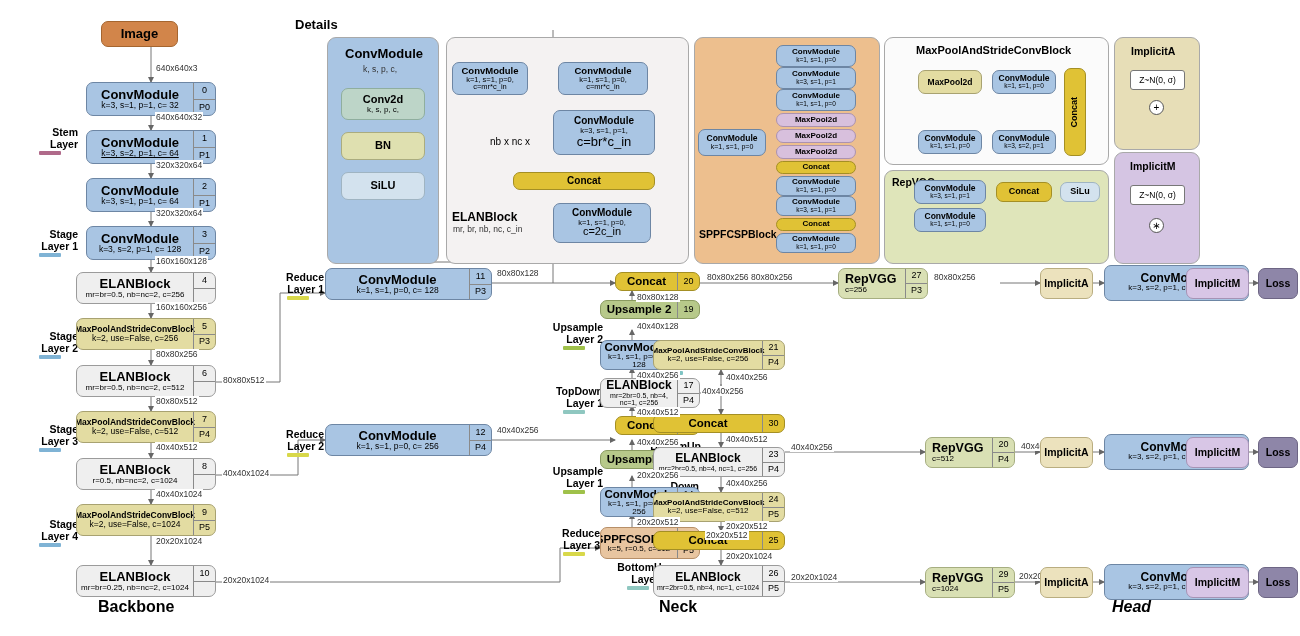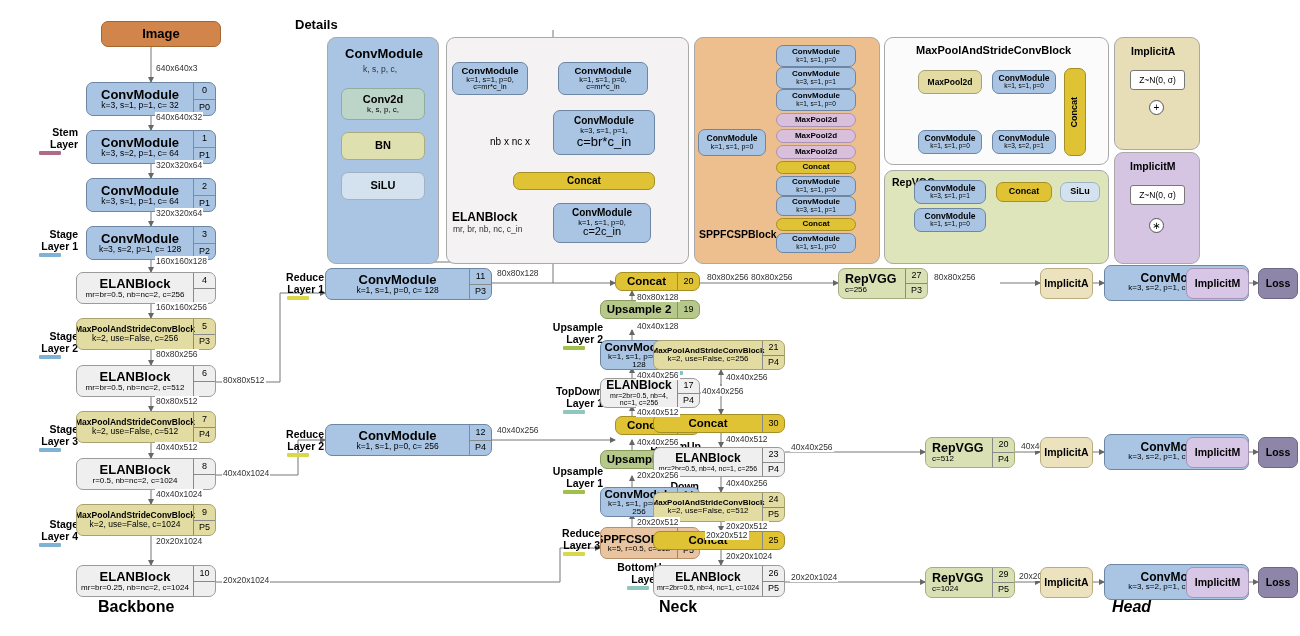--- a/index.html
+++ b/index.html
@@ -223,21 +223,21 @@
       <path d="M1125,108 L1149,108" marker-end="url(#ar)"></path>
       <path d="M1157,116 L1157,140" marker-end="url(#ar)"></path>
     </g>
   </svg>
 
   <div class="section-title" style="left:98px;top:598px;">Backbone</div>
   <div class="section-title" style="left:611px;top:598px;margin-left:48px;">Neck</div>
   <div class="section-title" style="left:1112px;top:598px;font-style:italic;">Head</div>
   <div class="details-label" style="left:295px;top:17px;">Details</div>
 
-  <div class="node c-orange" style="left:101px;top:21px;width:120px;height:26px;">
+  <div class="node c-orange" style="left:101px;top:21px;width:77px;height:26px;">
     <div class="body">
         <div class="t1" style="font-size:13px;">Image</div>
       </div>
   </div>
 
   <div class="grp" style="left:22px;top:126px;width:56px;">
     <span>Stem</span><br>
     <span>Layer</span>
     <span class="bar" style="background:#b06a8a;"></span>
   </div>
@@ -268,21 +268,21 @@
     <div class="t2" style="font-size:8.5px;">k=3, s=1, p=1, c= 32</div>
       </div>
     <div class="idx">
         <div class="n">0</div>
         <div class="p">P0</div>
       </div>
   </div>
   <div class="node c-blue has-idx" style="left:86px;top:130px;width:130px;height:34px;">
     <div class="body">
         <div class="t1" style="font-size:13px;">ConvModule</div>
-    <div class="t2" style="font-size:8.5px;">k=3, s=2, p=1, c= 64</div>
+    <div class="t2" style="font-size:8.5px;text-decoration:underline;">k=3, s=2, p=1, c= 64</div>
       </div>
     <div class="idx">
         <div class="n">1</div>
         <div class="p">P1</div>
       </div>
   </div>
   <div class="node c-blue has-idx" style="left:86px;top:178px;width:130px;height:34px;">
     <div class="body">
         <div class="t1" style="font-size:13px;">ConvModule</div>
     <div class="t2" style="font-size:8.5px;">k=3, s=1, p=1, c= 64</div>

